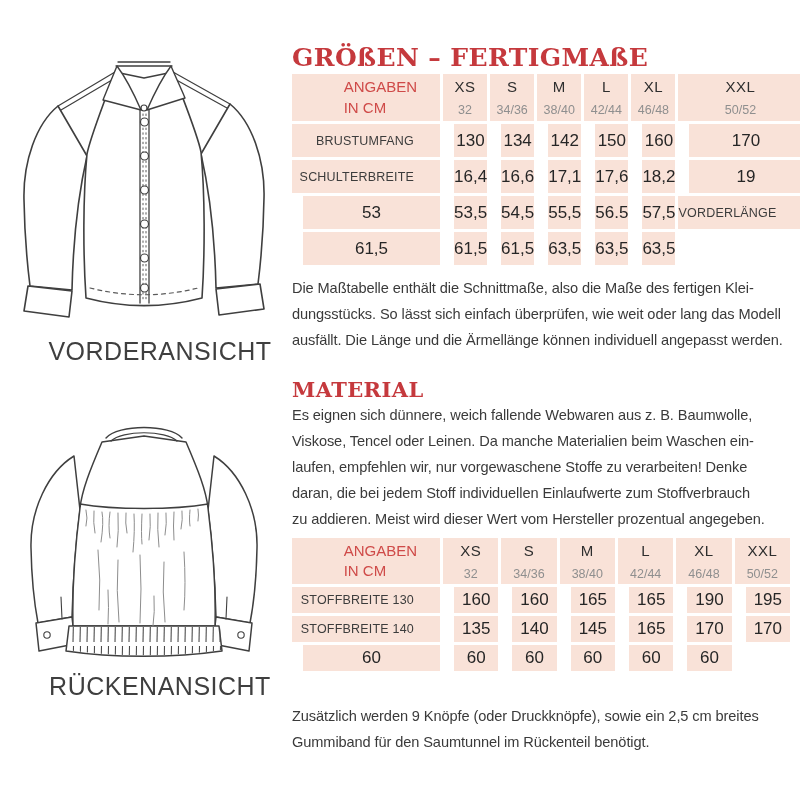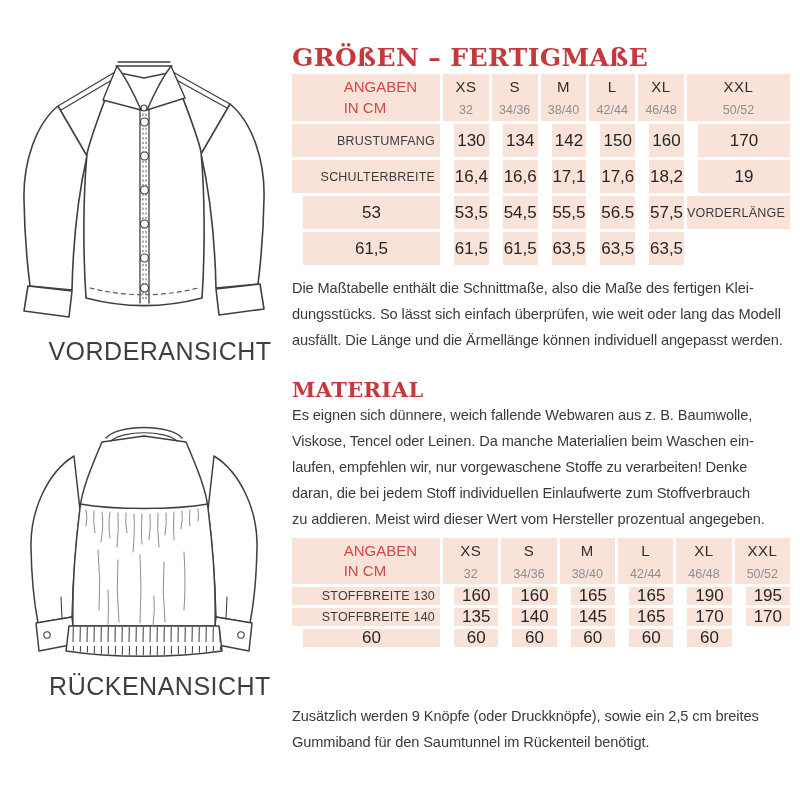--- a/index.html
+++ b/index.html
@@ -37,24 +37,24 @@
   #material-table .head{height:46px;}
   .corner{
     align-items:flex-end;padding-right:23px;
     color:var(--red-head);font-size:15px;line-height:1.35;
     white-space:pre-line;text-align:left;
   }
   .colhead .size{font-size:15px;color:#2e2e2e;letter-spacing:.5px;}
   .colhead .sub{font-size:12.5px;color:var(--muted);margin-top:8px;}
   .rowlabel{
     height:33px;flex-direction:row;justify-content:flex-end;
-    padding-right:5px;font-size:12.5px;color:#3c3c3c;letter-spacing:.2px;
+    padding-right:26px;font-size:12.5px;color:#3c3c3c;letter-spacing:.2px;
   }
   .val{height:33px;flex-direction:row;font-size:17px;color:#262626;margin-left:11px;}
-  #material-table .rowlabel,#material-table .val{height:18px;}
+  #material-table .rowlabel,#material-table .val{height:26px;}
 
   
   .para{
     position:absolute;left:292px;width:506px;
     font-size:14.6px;line-height:25.9px;letter-spacing:-.1px;
     color:var(--ink);white-space:pre-line;
   }
   #sizes-desc{top:276px;}
   #material-intro{top:403px;}
   #material-note{top:704px;}

